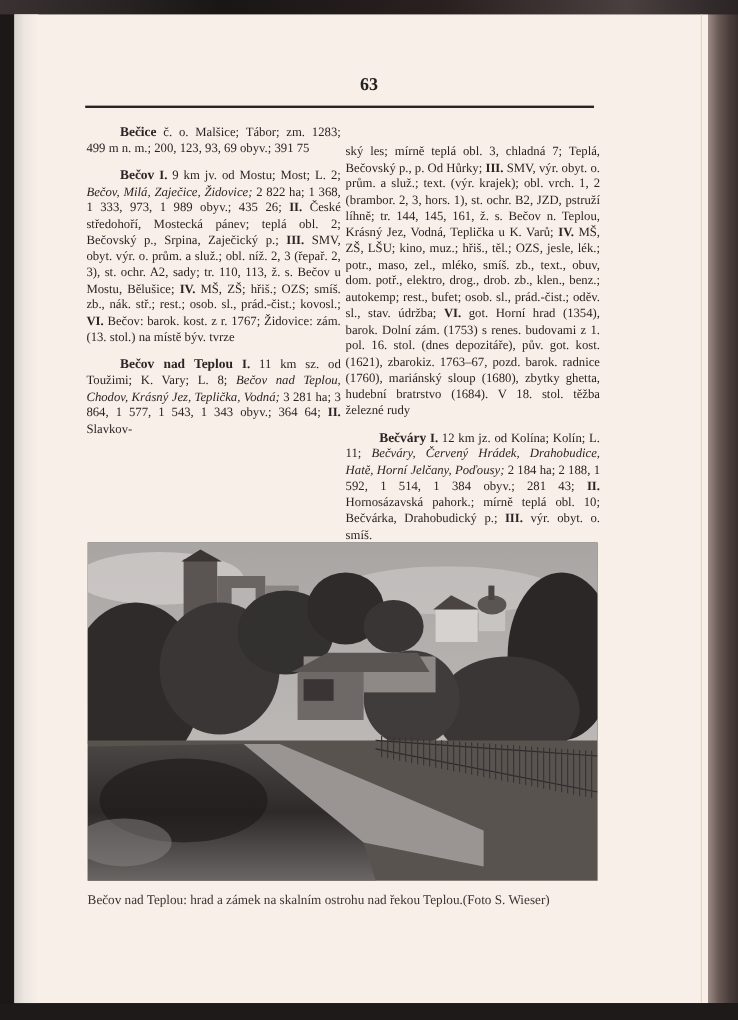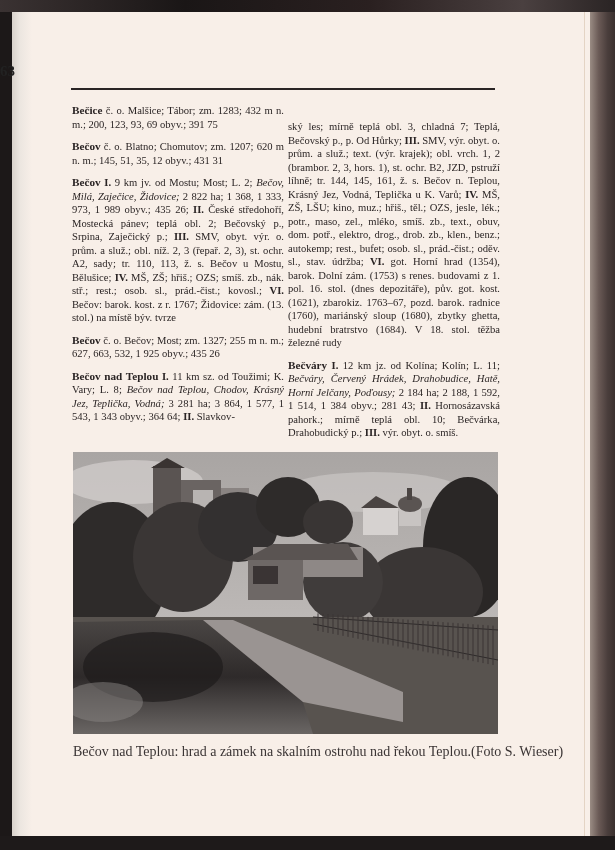--- a/index.html
+++ b/index.html
@@ -29,72 +29,70 @@
   .right-margin-line {
     position: absolute; left: 572px; top: 0; width: 1px; height: 100%;
     background: #e4d4c4;
   }
   .right-shadow {
     position: absolute; left: 590px; top: 12px; width: 25px; height: 824px;
     background: linear-gradient(90deg, #9a8c84 0%, #6a5a56 35%, #4a3e3c 70%, #3a302e 100%);
   }
 
   .page-number {
-    position: absolute; left: 0; top: 63px; width: 615px; text-align: left;
+    position: absolute; left: 0; top: 63px; width: 615px; text-align: center;
     font-size: 15px; font-weight: bold; color: #222;
   }
   .header-rule {
     position: absolute; left: 71px; top: 88px; width: 424px; height: 2px;
     background: #2a2424;
   }
 
   .col {
     position: absolute; top: 104px; width: 212px;
     font-size: 10.6px; line-height: 13.5px;
     text-align: justify; hyphens: manual;
   }
   .col-left { left: 72px; }
   .col-right { left: 288px; }
 
   .entry { margin: 0 0 9px 0; }
   .entry.cont { margin-top: 16px; }
-  .hw { font-weight: bold; font-size: 11.2px; }
+  .hw { font-weight: bold; font-size: 11.2px; margin-left: 28px; }
   .it { font-style: italic; }
   .b { font-weight: bold; }
 
   .photo {
     position: absolute; left: 73px; top: 452px; width: 425px; height: 282px;
     overflow: hidden; background: #6d6866;
   }
   .photo svg { display: block; }
 
   .caption {
     position: absolute; left: 73px; top: 744px; width: 440px;
-    font-size: 14px; color: #3a3434; white-space: nowrap;
+    font-size: 11px; color: #3a3434; white-space: nowrap;
   }
 </style>
 </head>
 <body>
 
 <div class="top-edge"></div>
 <div class="page">
   <div class="left-shade"></div>
   <div class="right-margin-line"></div>
 </div>
 <div class="right-shadow"></div>
 <div class="bottom-edge"></div>
 
 <div class="page-number">63</div>
 <div class="header-rule"></div>
 
 <div class="col col-left">
-    <p class="entry"><span class="hw">Bečice</span><span> č. o. Malšice; Tábor; zm. 1283; 432 m n. m.; 200, 123, 93, 69 obyv.; 391 75</span></p>
-    <p class="entry"><span class="hw">Bečov</span><span> č. o. Blatno; Chomutov; zm. 1207; 620 m n. m.; 145, 51, 35, 12 obyv.; 431 31</span></p>
+    <p class="entry"><span class="hw">Bečice</span><span> č. o. Malšice; Tábor; zm. 1283; 499 m n. m.; 200, 123, 93, 69 obyv.; 391 75</span></p>
     <p class="entry"><span class="hw">Bečov</span> <span class="b">I.</span><span> 9 km jv. od Mostu; Most; L. 2; </span><span class="it">Bečov, Milá, Zaječice, Židovice;</span><span> 2 822 ha; 1 368, 1 333, 973, 1 989 obyv.; 435 26; </span><span class="b">II.</span><span> České středohoří, Mostecká pánev; teplá obl. 2; Bečovský p., Srpina, Zaječický p.; </span><span class="b">III.</span><span> SMV, obyt. výr. o. prům. a služ.; obl. níž. 2, 3 (řepař. 2, 3), st. ochr. A2, sady; tr. 110, 113, ž. s. Bečov u Mostu, Bělušice; </span><span class="b">IV.</span><span> MŠ, ZŠ; hřiš.; OZS; smíš. zb., nák. stř.; rest.; osob. sl., prád.-čist.; kovosl.; </span><span class="b">VI.</span><span> Bečov: barok. kost. z r. 1767; Židovice: zám. (13. stol.) na místě býv. tvrze</span></p>
-    <p class="entry"><span class="hw">Bečov</span><span> č. o. Bečov; Most; zm. 1327; 255 m n. m.; 627, 663, 532, 1 925 obyv.; 435 26</span></p>
     <p class="entry"><span class="hw">Bečov nad Teplou</span> <span class="b">I.</span><span> 11 km sz. od Toužimi; K. Vary; L. 8; </span><span class="it">Bečov nad Teplou, Chodov, Krásný Jez, Teplička, Vodná;</span><span> 3 281 ha; 3 864, 1 577, 1 543, 1 343 obyv.; 364 64; </span><span class="b">II.</span><span> Slavkov-</span></p>
   </div>
 <div class="col col-right">
     <p class="entry cont"><span>ský les; mírně teplá obl. 3, chladná 7; Teplá, Bečovský p., p. Od Hůrky; </span><span class="b">III.</span><span> SMV, výr. obyt. o. prům. a služ.; text. (výr. krajek); obl. vrch. 1, 2 (brambor. 2, 3, hors. 1), st. ochr. B2, JZD, pstruží líhně; tr. 144, 145, 161, ž. s. Bečov n. Teplou, Krásný Jez, Vodná, Teplička u K. Varů; </span><span class="b">IV.</span><span> MŠ, ZŠ, LŠU; kino, muz.; hřiš., těl.; OZS, jesle, lék.; potr., maso, zel., mléko, smíš. zb., text., obuv, dom. potř., elektro, drog., drob. zb., klen., benz.; autokemp; rest., bufet; osob. sl., prád.-čist.; oděv. sl., stav. údržba; </span><span class="b">VI.</span><span> got. Horní hrad (1354), barok. Dolní zám. (1753) s renes. budovami z 1. pol. 16. stol. (dnes depozitáře), pův. got. kost. (1621), zbarokiz. 1763–67, pozd. barok. radnice (1760), mariánský sloup (1680), zbytky ghetta, hudební bratrstvo (1684). V 18. stol. těžba železné rudy</span></p>
     <p class="entry"><span class="hw">Bečváry</span> <span class="b">I.</span><span> 12 km jz. od Kolína; Kolín; L. 11; </span><span class="it">Bečváry, Červený Hrádek, Drahobudice, Hatě, Horní Jelčany, Poďousy;</span><span> 2 184 ha; 2 188, 1 592, 1 514, 1 384 obyv.; 281 43; </span><span class="b">II.</span><span> Hornosázavská pahork.; mírně teplá obl. 10; Bečvárka, Drahobudický p.; </span><span class="b">III.</span><span> výr. obyt. o. smíš.</span></p>
   </div>
 
 <div class="photo">
   <svg width="425" height="282" viewBox="0 0 425 282">
     <defs>

